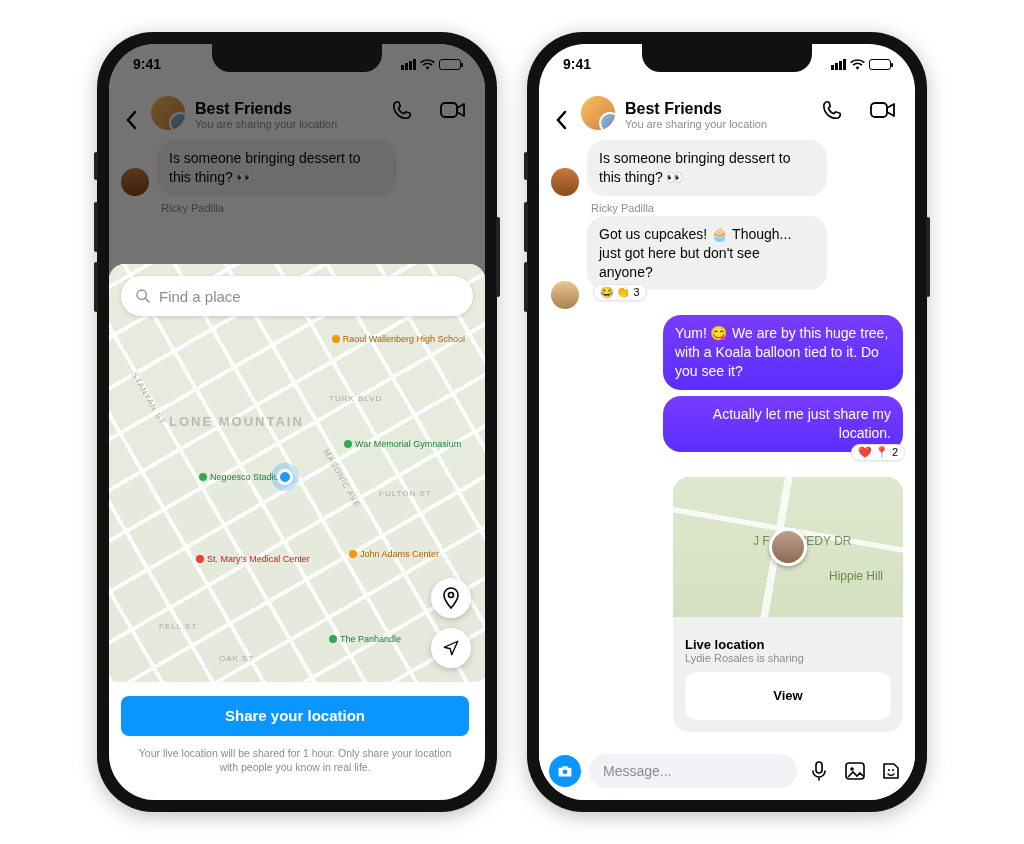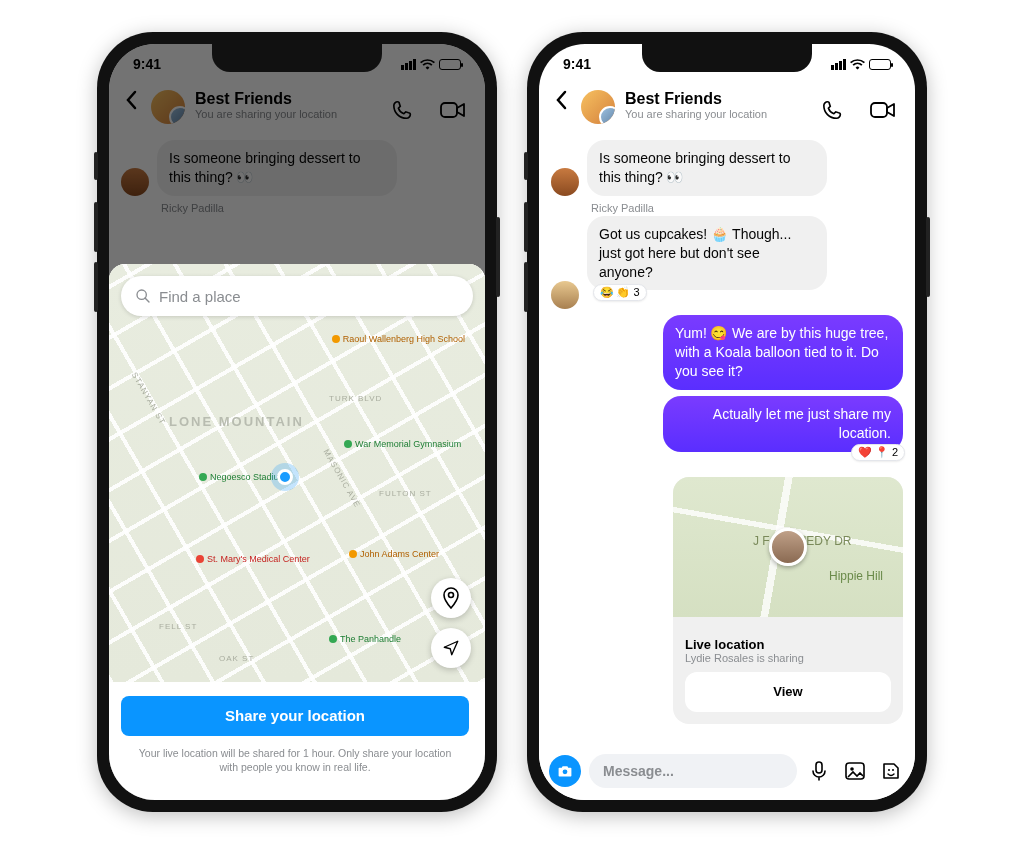--- a/index.html
+++ b/index.html
@@ -15,21 +15,21 @@
   .statusbar { height:40px; display:flex; justify-content:space-between; align-items:center; padding:0 24px; font-size:14px; font-weight:600; }
   .sb-right { display:flex; align-items:center; gap:4px; }
   .bars { display:inline-flex; align-items:flex-end; gap:1px; }
   .bars span { width:3px; background:#000; display:inline-block; }
   .bars span:nth-child(1){height:5px}.bars span:nth-child(2){height:7px}.bars span:nth-child(3){height:9px}.bars span:nth-child(4){height:11px}
   .wifi-icon { width:15px; height:11px; }
   .batt { width:22px; height:11px; border:1.5px solid #000; border-radius:3px; position:relative; }
   .batt::after{content:"";position:absolute;right:-3px;top:3px;width:2px;height:4px;background:#000;border-radius:1px;}
   .batt-fill{background:#000;height:100%;width:90%;border-radius:1px;}
 
-  .chat-header { display:flex; align-items:flex-start; padding:6px 12px 10px 12px; gap:10px; }
+  .chat-header { display:flex; align-items:flex-end; padding:6px 12px 10px 12px; gap:10px; }
   .back { font-size:22px; padding:0 4px; }
   .avatar { width:34px; height:34px; border-radius:50%; background:linear-gradient(135deg,#f7c160,#d4803d); overflow:hidden; position:relative; flex:none;}
   .avatar.small { width:28px; height:28px; }
   .avatar2 { position:absolute; right:-6px; bottom:-4px; width:22px; height:22px; border-radius:50%; background:linear-gradient(135deg,#9cc0e0,#5a7a9a); border:2px solid #fff; }
   .h-text { flex:1; }
   .h-title { font-size:16px; font-weight:700; }
   .h-sub { font-size:11px; color:#8a8d91; }
   .hicon { width:40px; height:40px; display:flex; align-items:center; justify-content:center; }
 
   .messages { padding: 0 12px; }
@@ -74,23 +74,23 @@
   .loc-map { height:140px; background:linear-gradient(#dfe8cf,#d5e0c2); position:relative; }
   .loc-map .path { position:absolute; inset:0; background:
       linear-gradient(100deg, transparent 44%, rgba(255,255,255,0.8) 44% 47%, transparent 47%),
       linear-gradient(10deg, transparent 58%, rgba(255,255,255,0.8) 58% 61%, transparent 61%);
   }
   .loc-ava { position:absolute; top:50%; left:50%; transform:translate(-50%,-50%); width:38px; height:38px; border-radius:50%; background:linear-gradient(#bfa088,#8a6a52); border:3px solid #fff; box-shadow:0 2px 4px rgba(0,0,0,0.3);}
   .loc-label { position:absolute; font-size:12px; color:#7a8a5a;margin-top:33px; }
   .loc-body { padding:20px 12px 12px 12px; }
   .loc-title { font-size:13px; font-weight:700; }
   .loc-sub { font-size:11px; color:#8a8d91; margin-bottom:8px; }
-  .view-btn { background:#fff; border-radius:12px; height:40px; display:flex; align-items:center; justify-content:center; font-size:13px; font-weight:600; }
-
-  .composer { position:absolute; left:0; right:0; bottom:0; height:52px; display:flex; align-items:center; padding:0 10px 6px 10px; gap:8px; background:#fff;font-weight:bold; }
+  .view-btn { background:#fff; border-radius:12px; height:48px; display:flex; align-items:center; justify-content:center; font-size:13px; font-weight:600; }
+
+  .composer { position:absolute; left:0; right:0; bottom:0; height:52px; display:flex; align-items:center; padding:0 10px 6px 10px; gap:8px; background:#fff; }
   .cam { width:32px; height:32px; border-radius:50%; background:#0a95ff; display:flex; align-items:center; justify-content:center; }
   .compose-input { flex:1; height:34px; background:#f0f2f5; border-radius:18px; display:flex; align-items:center; padding:0 14px; color:#8a8d91; font-size:14px; }
   .cicon { width:28px; height:28px; display:flex; align-items:center; justify-content:center; }
 
   svg { display:block; }
 </style>
 </head>
 <body>
 
 <div class="phone">

